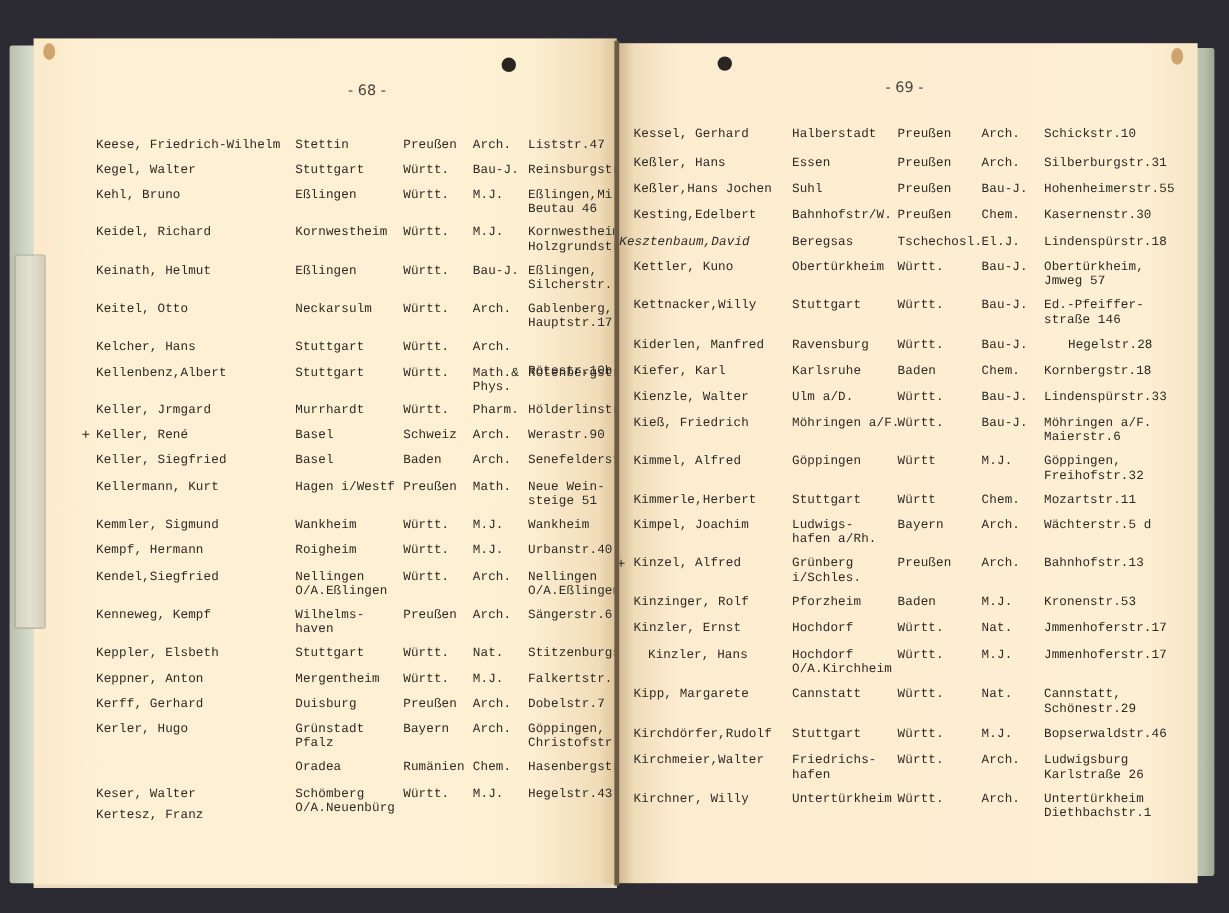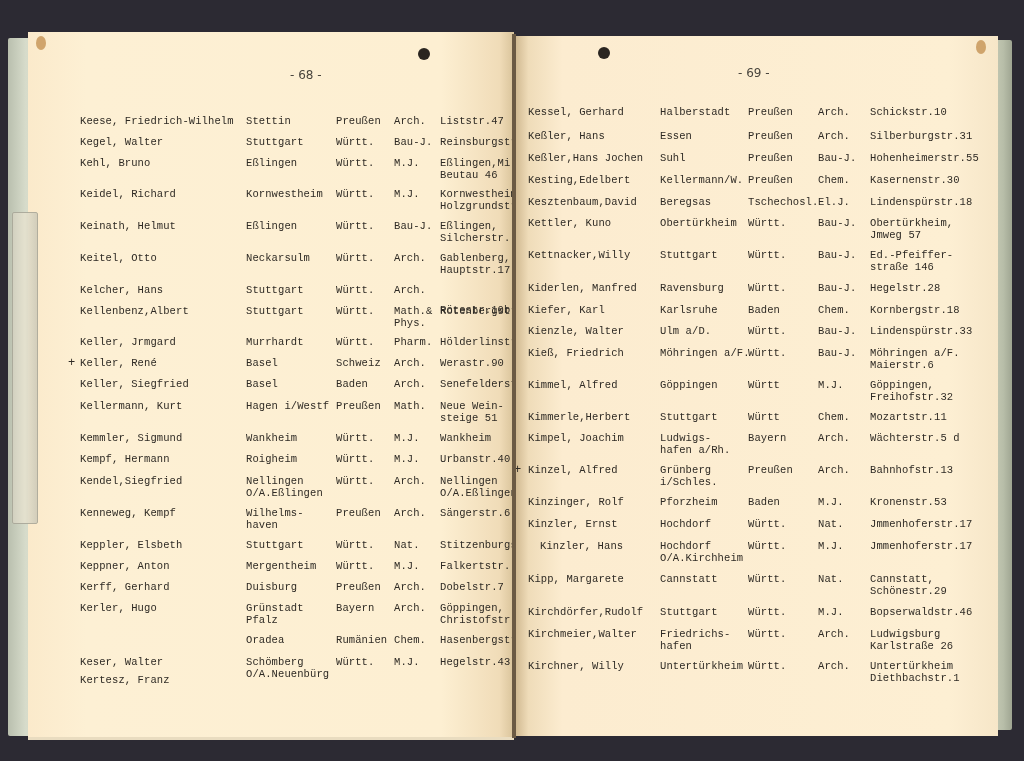--- a/index.html
+++ b/index.html
@@ -291,28 +291,28 @@
           <span class="marker" style="left: 0px;"></span>
           <span class="cell" style="left: 14px;">Keßler,Hans Jochen</span>
           <span class="cell" style="left: 146px;">Suhl</span>
           <span class="cell" style="left: 234px;">Preußen</span>
           <span class="cell" style="left: 304px;">Bau-J.</span>
           <span class="cell" style="left: 356px;">Hohenheimerstr.55</span>
         </div>
         <div class="row" style="top: 138px; left: 0px; width: 484px;">
           <span class="marker" style="left: 0px;"></span>
           <span class="cell" style="left: 14px;">Kesting,Edelbert</span>
-          <span class="cell" style="left: 146px;">Kellermann/W.</span>
+          <span class="cell" style="left: 146px;">Bahnhofstr/W.</span>
           <span class="cell" style="left: 234px;">Preußen</span>
           <span class="cell" style="left: 304px;">Chem.</span>
           <span class="cell" style="left: 356px;">Kasernenstr.30</span>
         </div>
         <div class="row" style="top: 160px; left: 0px; width: 484px;">
           <span class="marker" style="left: 0px;"></span>
-          <span class="cell" style="left: 14px;">Kesztenbaum,David</span>
+          <span class="cell" style="left: 2px; font-style: italic;">Kesztenbaum,David</span>
           <span class="cell" style="left: 146px;">Beregsas</span>
           <span class="cell" style="left: 234px;">Tschechosl.</span>
           <span class="cell" style="left: 304px;">El.J.</span>
           <span class="cell" style="left: 356px;">Lindenspürstr.18</span>
         </div>
         <div class="row" style="top: 181px; left: 0px; width: 484px;">
           <span class="marker" style="left: 0px;"></span>
           <span class="cell" style="left: 14px;">Kettler, Kuno</span>
           <span class="cell" style="left: 146px;">Obertürkheim</span>
           <span class="cell" style="left: 234px;">Württ.</span>
@@ -328,21 +328,21 @@
           <span class="cell" style="left: 304px;">Bau-J.</span>
           <span class="cell" style="left: 356px;">Ed.-Pfeiffer-
 straße 146</span>
         </div>
         <div class="row" style="top: 246px; left: 0px; width: 484px;">
           <span class="marker" style="left: 0px;"></span>
           <span class="cell" style="left: 14px;">Kiderlen, Manfred</span>
           <span class="cell" style="left: 146px;">Ravensburg</span>
           <span class="cell" style="left: 234px;">Württ.</span>
           <span class="cell" style="left: 304px;">Bau-J.</span>
-          <span class="cell" style="left: 356px;">Hegelstr.28</span>
+          <span class="cell" style="left: 376px;">Hegelstr.28</span>
         </div>
         <div class="row" style="top: 268px; left: 0px; width: 484px;">
           <span class="marker" style="left: 0px;"></span>
           <span class="cell" style="left: 14px;">Kiefer, Karl</span>
           <span class="cell" style="left: 146px;">Karlsruhe</span>
           <span class="cell" style="left: 234px;">Baden</span>
           <span class="cell" style="left: 304px;">Chem.</span>
           <span class="cell" style="left: 356px;">Kornbergstr.18</span>
         </div>
         <div class="row" style="top: 289px; left: 0px; width: 484px;">

